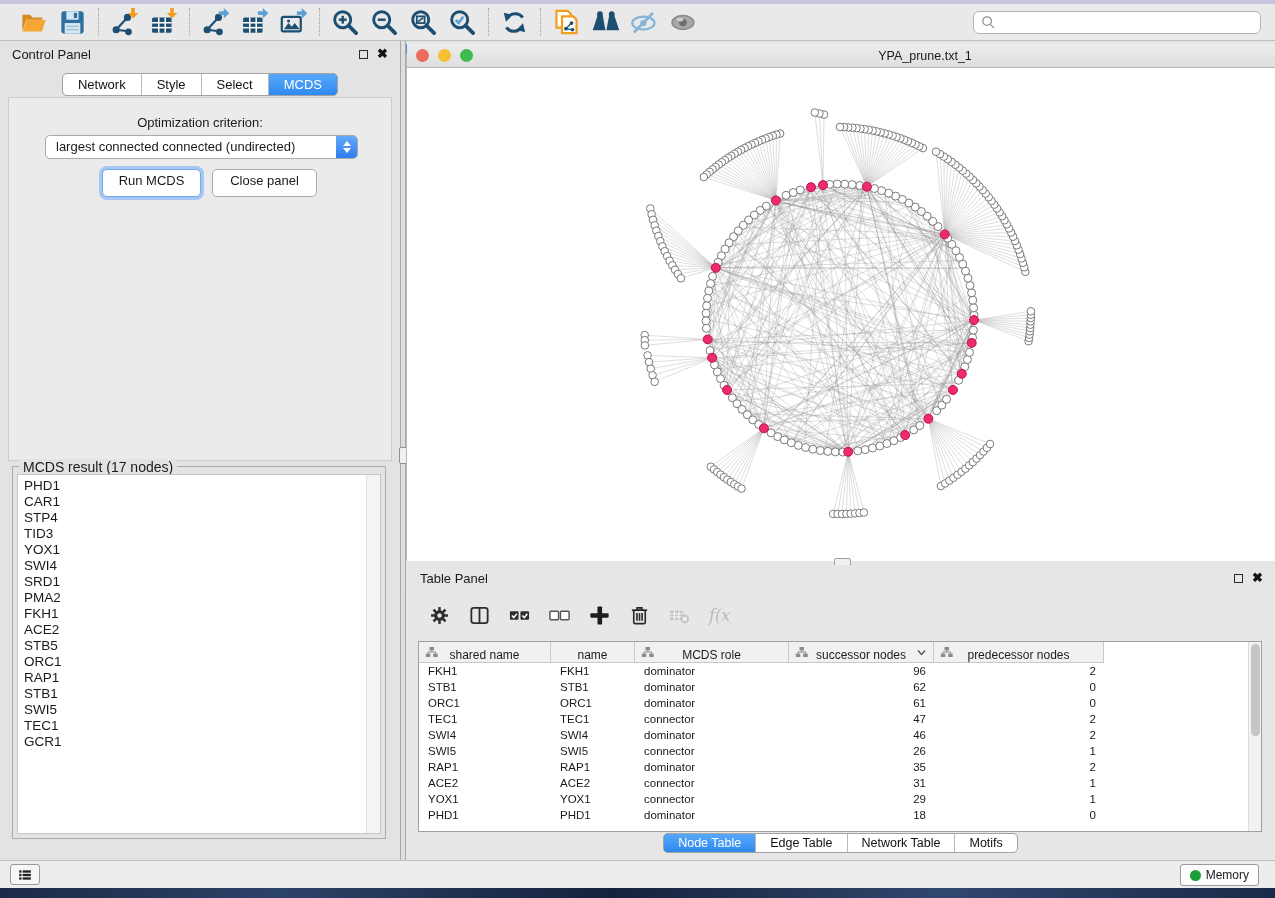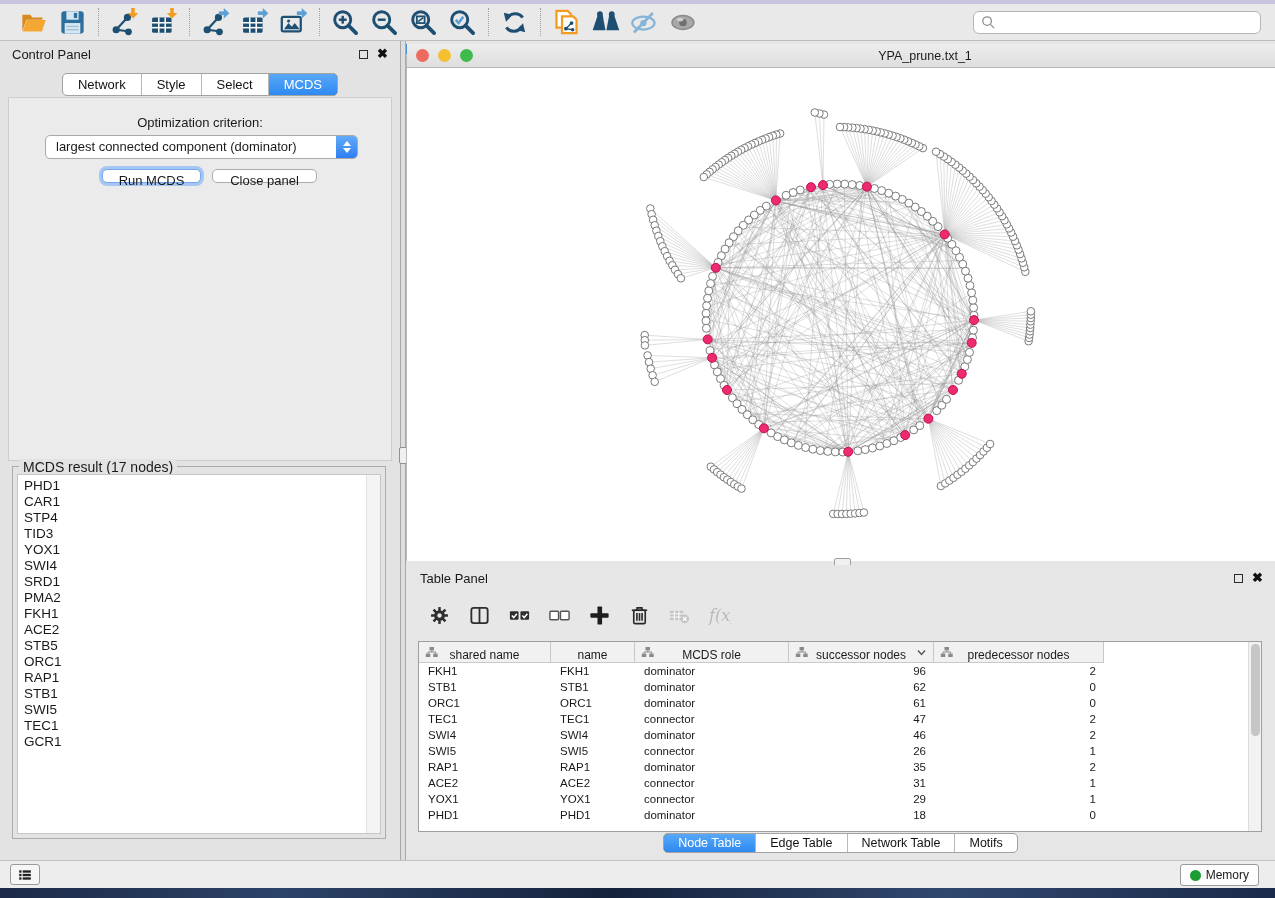--- a/index.html
+++ b/index.html
@@ -36,21 +36,21 @@
   .seg-item:first-child{border-left:none;}
   .seg-item.sel{background:linear-gradient(#58a8f8,#2e8af0);color:#fff;}
   .sub-panel{position:absolute;left:8px;top:56px;width:384px;height:364px;background:#ebebeb;border:1px solid #cdcdcd;}
   .opt-label{position:absolute;left:0;top:17px;width:100%;text-align:center;font-size:13px;}
   .combo{position:absolute;left:36px;top:37px;width:313px;height:24px;background:#fff;border:1px solid #a9a9a9;border-radius:5px;}
   .combo-val{position:absolute;left:10px;top:0;right:26px;line-height:22px;font-size:13px;white-space:nowrap;overflow:hidden;}
   .combo-step{position:absolute;right:0px;top:0px;bottom:0px;width:21px;border-radius:0 4px 4px 0;
     background:linear-gradient(#63aaf9,#2f7ef2);display:flex;flex-direction:column;align-items:center;justify-content:center;gap:2px;}
   .tri-up{width:0;height:0;border-left:4px solid transparent;border-right:4px solid transparent;border-bottom:5px solid #fff;}
   .tri-dn{width:0;height:0;border-left:4px solid transparent;border-right:4px solid transparent;border-top:5px solid #fff;}
-  .btn{position:absolute;height:14px;background:#fff;border:1px solid #ababab;border-radius:5px;
+  .btn{position:absolute;height:28px;background:#fff;border:1px solid #ababab;border-radius:5px;
     font-size:13px;text-align:center;line-height:22px;padding:0 14px;}
   .btn.focused{box-shadow:0 0 0 3px rgba(110,170,250,.55);border-color:#74a8ea;}
   .result-box{position:absolute;left:12px;top:425px;width:374px;height:373px;border:1px solid #ababab;background:#e3e3e3;}
   .result-legend{position:absolute;left:6px;top:-8px;background:#e3e3e3;padding:0 4px;font-size:14px;}
   .result-inner{position:absolute;left:4px;top:7px;right:4px;bottom:4px;background:#fff;border:1px solid #c6c6c6;overflow:hidden;}
   .result-list{position:absolute;left:0;top:0;right:14px;bottom:0;padding:3px 0 0 6px;font-size:13.5px;line-height:16px;}
   .v-track{position:absolute;right:0;top:0;bottom:0;width:14px;background:#f4f4f4;border-left:1px solid #e2e2e2;}
   
   .v-divider{position:absolute;left:400px;top:41px;width:6px;height:819px;background:#dedede;
     border-left:1px solid #a8a8a8;border-right:1px solid #a8a8a8;}
@@ -291,21 +291,21 @@
           <div class="seg-item">Network</div>
           <div class="seg-item">Style</div>
           <div class="seg-item">Select</div>
           <div class="seg-item sel">MCDS</div>
         </div>
     </div>
 
     <div class="sub-panel">
       <div class="opt-label">Optimization criterion:</div>
       <div class="combo">
-        <span class="combo-val">largest connected component (dominator)</span>
+        <span class="combo-val">largest connected connected (undirected)</span>
         <span class="combo-step">
           <span class="tri-up"></span>
             <span class="tri-dn"></span>
         </span>
       </div>
       <div class="btn focused" style="left:93px;top:71px;width:99px;">Run MCDS</div>
       <div class="btn" style="left:203px;top:71px;width:105px;">Close panel</div>
     </div>
 
     <div class="result-box">

